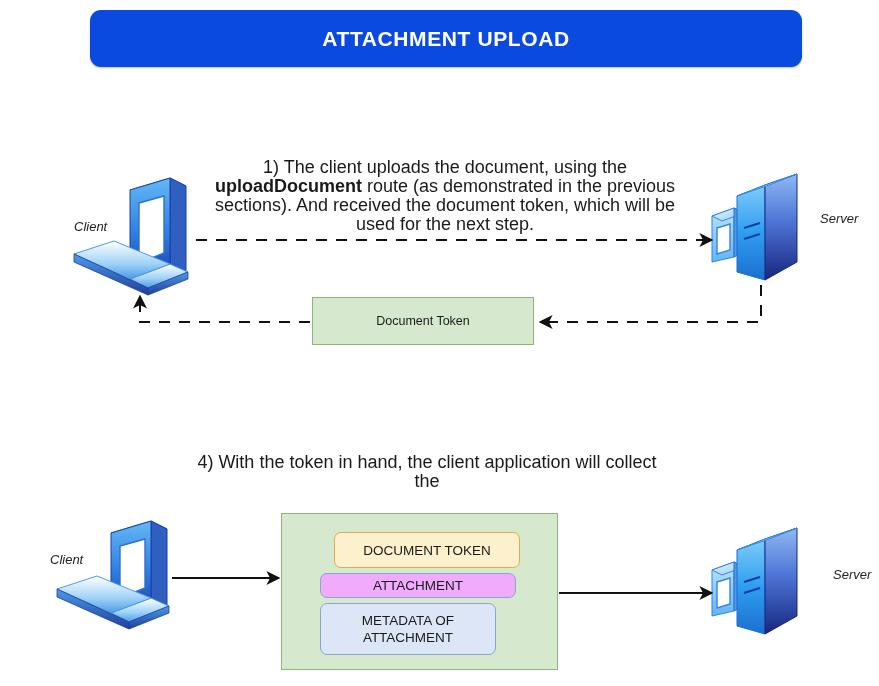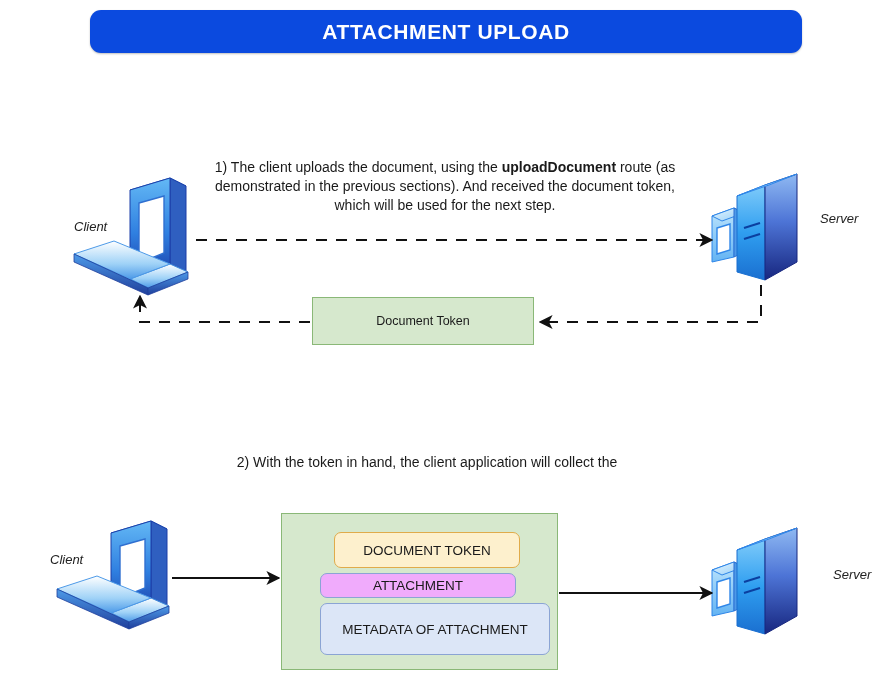--- a/index.html
+++ b/index.html
@@ -19,41 +19,41 @@
     width: 879px;
     height: 686px;
   }
 
   
   .title-banner {
     position: absolute;
     left: 90px;
     top: 10px;
     width: 712px;
-    height: 43px;
+    height: 57px;
     background: #0b4adf;
     border-radius: 11px;
     display: flex;
     align-items: center;
     justify-content: center;
     box-shadow: 0 1px 2px rgba(0,0,0,0.25);
   }
   .title-banner .title-text {
     color: #ffffff;
     font-size: 21px;
     font-weight: bold;
     letter-spacing: 0.6px;
     font-family: "Liberation Sans", sans-serif;
   }
 
   
   .step-text {
     position: absolute;
     text-align: center;
-    font-size: 14px;
+    font-size: 18px;
     color: #1a1a1a;
     line-height: 19px;
     font-family: "Liberation Sans", sans-serif;
   }
   .step-text b { font-weight: bold; }
   #step1-text {
     left: 198px;
     top: 158px;
     width: 494px;
   }
@@ -134,41 +134,41 @@
     left: 320px;
     top: 573px;
     width: 196px;
     height: 25px;
     background: #f0abfc;
     border: 1.5px solid #8ba4d4;
   }
   .inner-box.metadata {
     left: 320px;
     top: 603px;
-    width: 230px;
+    width: 176px;
     height: 52px;
     background: #dce6f7;
     border: 1.5px solid #8ba4d4;
   }
 </style>
 </head>
 <body>
 
 <div id="canvas">
 
   <div class="title-banner">
     <span class="title-text">ATTACHMENT UPLOAD</span>
   </div>
 
   <div class="step-text" id="step1-text">
     <span>1) The client uploads the document, using the </span><b>uploadDocument</b><span> route (as demonstrated in the previous sections). And received the document token, which will be used for the next step.</span>
   </div>
 
   <div class="step-text" id="step2-text">
-    <div>2) With the token in hand, the client application will collect the</div>
+    <div>4) With the token in hand, the client application will collect the</div>
   </div>
 
   <div class="node-label" style="left:74px; top:219px;">Client</div>
   <div class="node-label" style="left:820px; top:211px;">Server</div>
   <div class="node-label" style="left:50px; top:552px;">Client</div>
   <div class="node-label" style="left:833px; top:567px;">Server</div>
 
   <div class="doc-token-box">
     <span>Document Token</span>
   </div>

